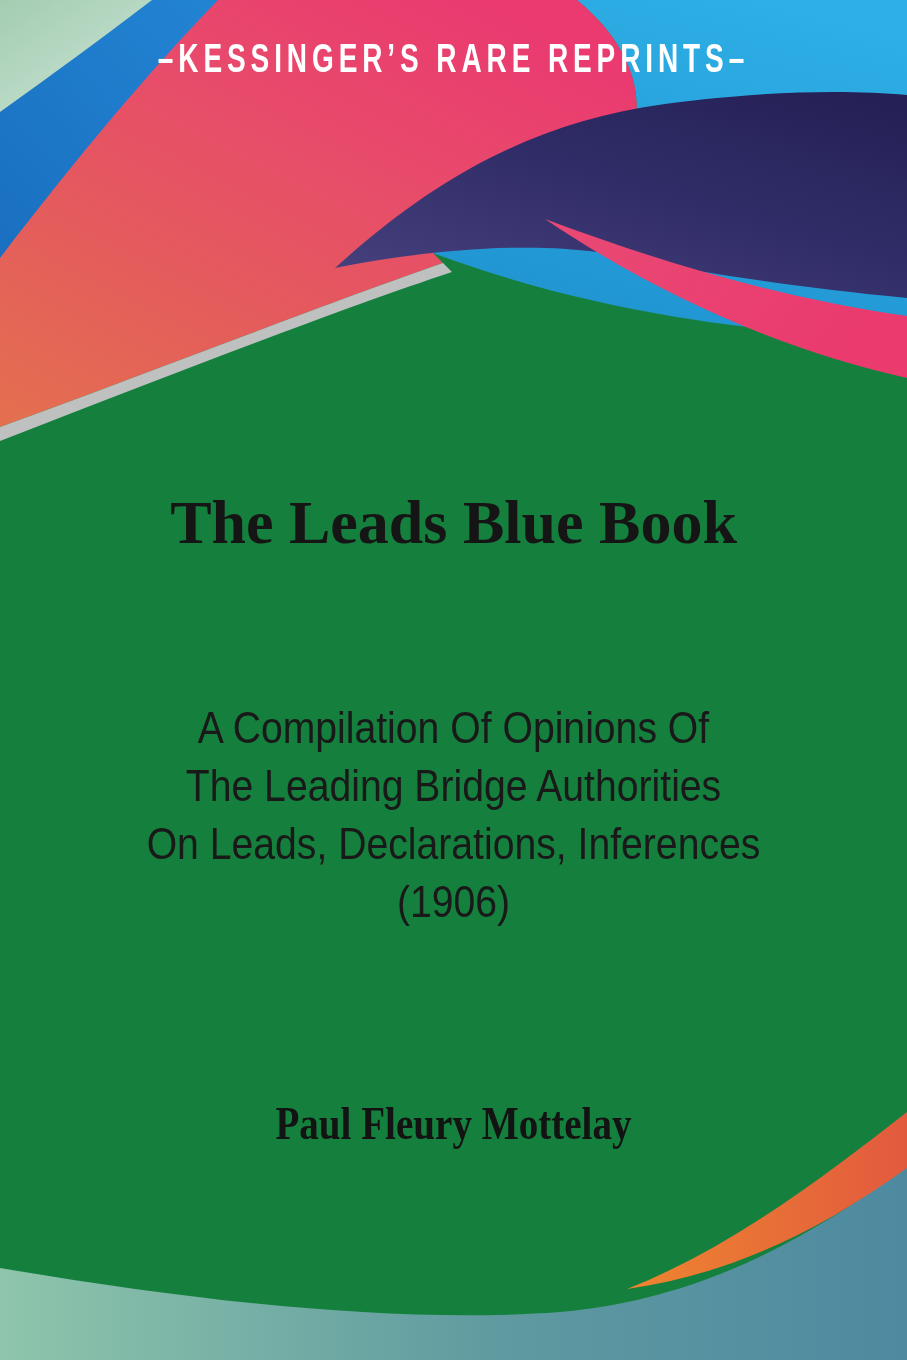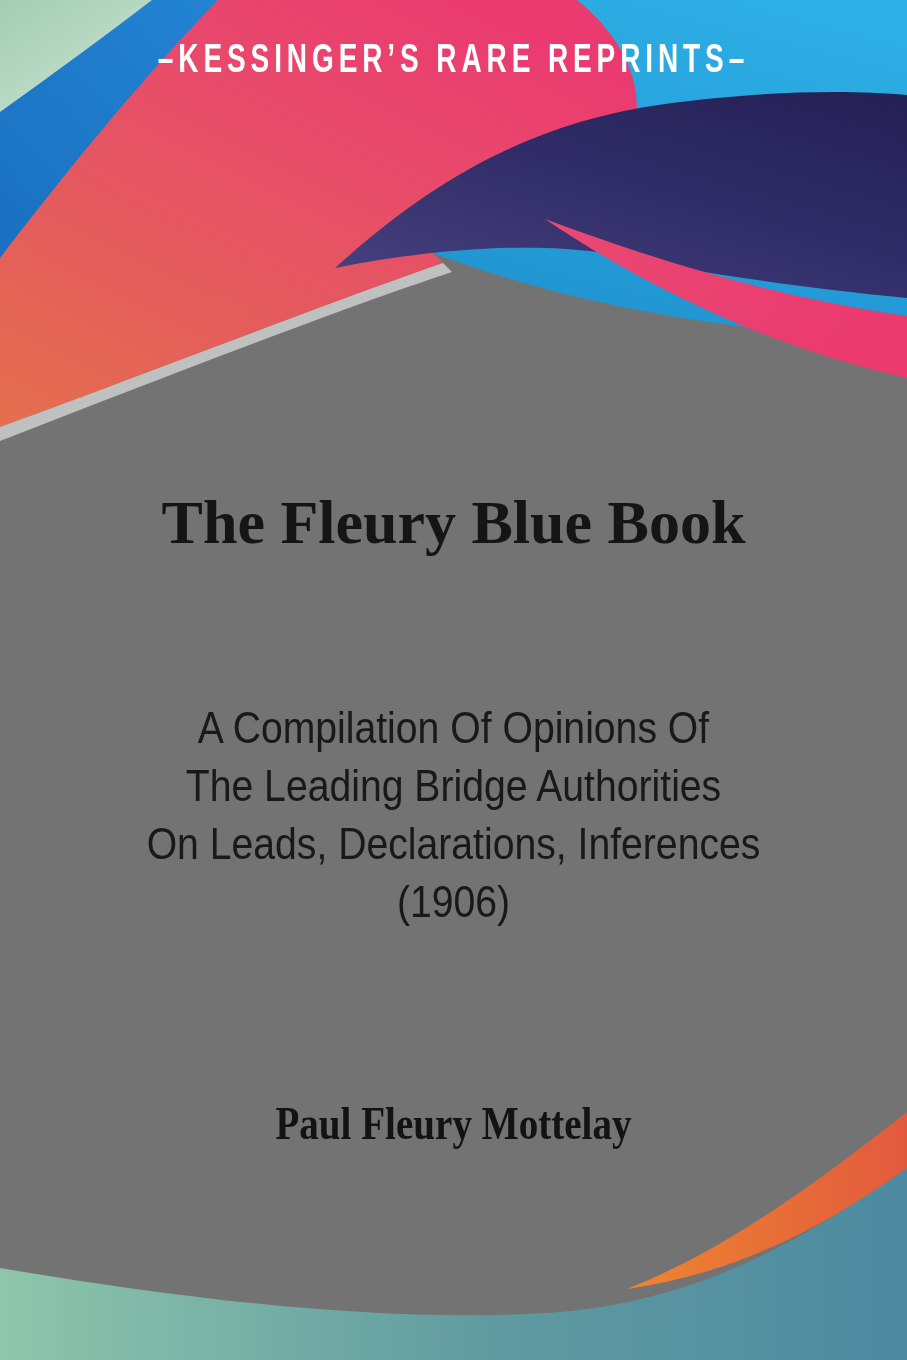--- a/index.html
+++ b/index.html
@@ -1,20 +1,20 @@
 <!DOCTYPE html>
 <html><head>
 <meta charset="utf-8">
 <style>
   html,body{margin:0;padding:0;background:#e9e9e9;}
   .page{
     position:relative;
     width:907px;height:1360px;
     margin:0 auto;
-    background:#737373;
+    background:#15803d;
     overflow:hidden;
     font-family:"Liberation Sans", sans-serif;
   }
   .art{position:absolute;inset:0;width:907px;height:1360px;display:block;}
   .txt{position:absolute;left:0;width:100%;text-align:center;white-space:nowrap;}
   .banner{
     top:36px;
     color:#ffffff;
     font-family:"Liberation Sans", sans-serif;
     font-weight:bold;
@@ -117,21 +117,21 @@
     <path fill="url(#gRibbon)" d="M545,219 C660,262 780,298 907,316 L907,378 C790,352 665,300 545,219 Z"></path>
 
     <path fill="url(#gTeal)" d="M0,1268 C200,1302 400,1324 560,1312 C700,1300 810,1238 907,1166
          L907,1360 L0,1360 Z"></path>
 
     <path fill="url(#gOrange)" d="M627,1289 C730,1248 820,1180 907,1112 L907,1168 C810,1238 720,1276 627,1289 Z"></path>
   </svg>
 
   <div class="txt banner">–KESSINGER’S RARE REPRINTS–</div>
 
-  <div class="txt title">The Fleury Blue Book</div>
+  <div class="txt title">The Leads Blue Book</div>
 
   <div class="txt subtitle">
     <div>A Compilation Of Opinions Of</div>
     <div>The Leading Bridge Authorities</div>
     <div>On Leads, Declarations, Inferences</div>
     <div>(1906)</div>
   </div>
 
   <div class="txt author">Paul Fleury Mottelay</div>
 

